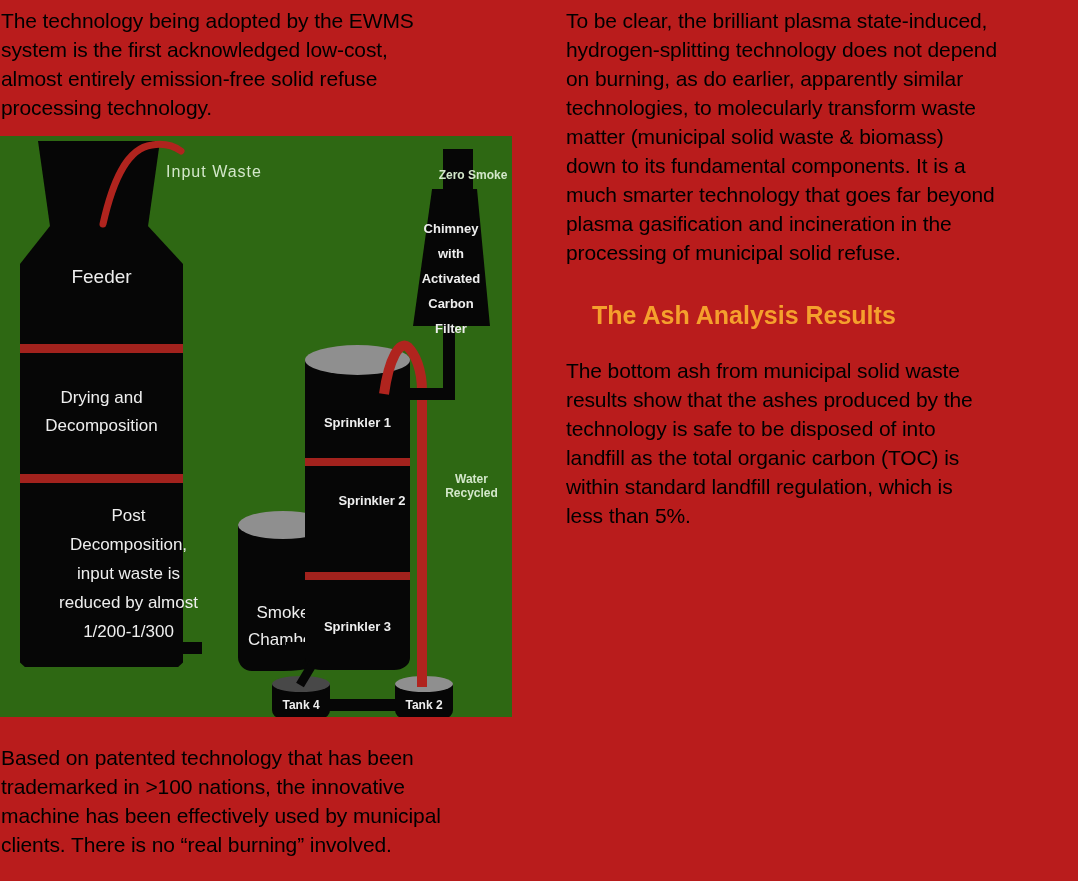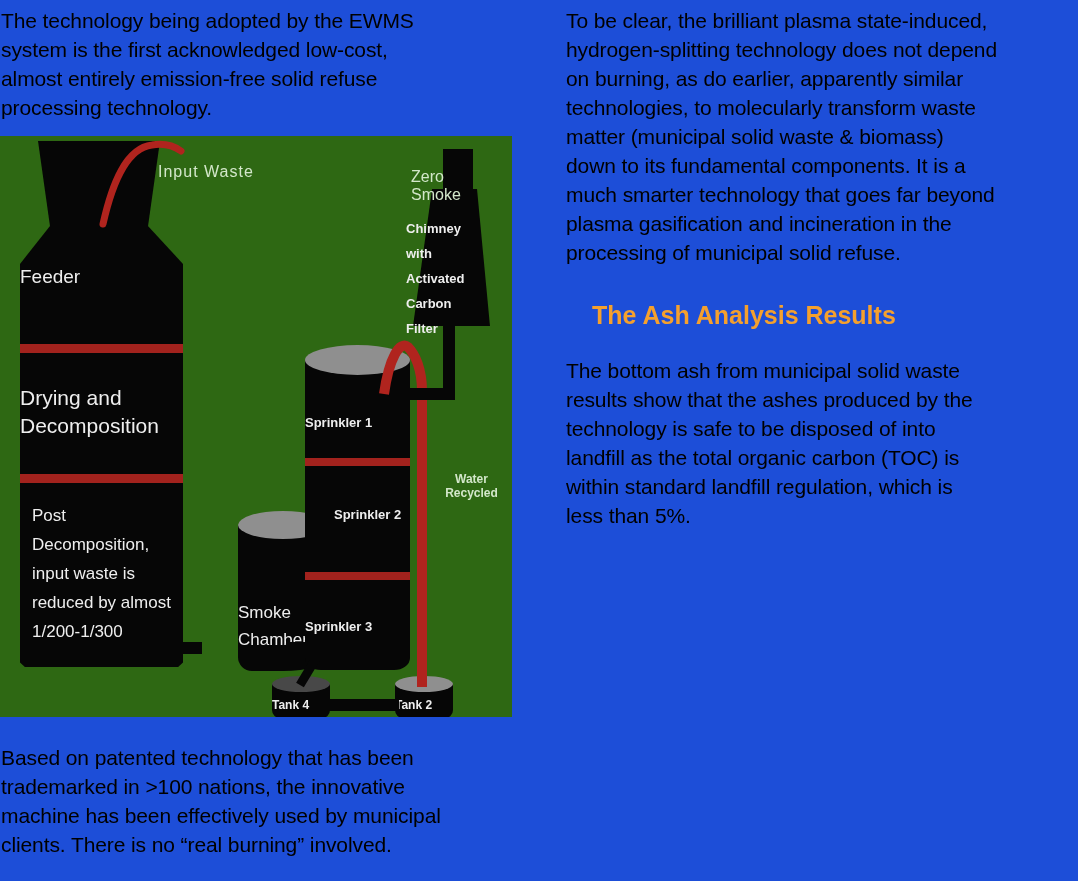--- a/index.html
+++ b/index.html
@@ -1,17 +1,17 @@
 <!DOCTYPE html>
 <html style="--body-text: #000000; --heading-orange: #f5a02d; --diagram-green: #2e6813; --band-red: #a2221d; --pipe-red: #b0241e; --vessel-black: #060606; --gray-top: #8f8f8f; --tank1-top: #484848; --pale-label: #d3e7ca; --white-label: #eeeeee;"><head>
 <meta charset="utf-8">
 <style>
   html,body{margin:0;padding:0;background:#fff;}
   .page{
-    position:relative;width:1078px;height:881px;background:#1d4ed8;overflow:hidden;
+    position:relative;width:1078px;height:881px;background:#b91c1c;overflow:hidden;
     font-family:"Liberation Sans",sans-serif;color:var(--body-text,#000);
   }
   .body-text{
     position:absolute;font-size:21px;line-height:29px;letter-spacing:-0.1px;
     white-space:pre-line;color:var(--body-text,#000);
   }
   .heading{
     position:absolute;font-size:25px;line-height:32px;font-weight:bold;
     color:var(--heading-orange,#f5a02d);white-space:pre-line;
   }
@@ -45,33 +45,33 @@
   .tank{width:58px;height:42px;top:540px;}
   .tank .cap{height:16px;}
   .tank .tube{top:8px;height:34px;border-radius:0 0 8px 8px;}
   .tank1{left:272px;} .tank1 .cap{background:var(--tank1-top,#484848);}
   .tank2{left:395px;} .tank2 .cap{background:var(--gray-top,#8f8f8f);}
   .conn{background:var(--vessel-black,#060606);height:12px;z-index:1;}
   .c1{left:181px;top:506px;width:21px;}
   .c2{left:286px;top:506px;width:21px;}
   .c3{left:328px;top:563px;width:71px;z-index:2;}
   .pipes{left:0;top:0;z-index:2;}
-  .dlabel{white-space:pre-line;z-index:4;
+  .dlabel{white-space:pre-line;text-align:center;z-index:4;
     font-family:"Liberation Sans",sans-serif;}
   .pale{color:var(--pale-label,#d3e7ca);}
   .white{color:var(--white-label,#eeeeee);}
   .lbl-input{left:158px;top:27px;width:112px;font-size:16px;letter-spacing:1px;}
-  .lbl-zero{left:411px;top:32px;width:80px;font-size:16px;font-weight:normal;}
+  .lbl-zero{left:433px;top:32px;width:80px;font-size:12px;font-weight:bold;}
   .lbl-chimney{left:406px;top:80px;width:90px;font-size:13px;line-height:25px;font-weight:bold;}
   .lbl-feeder{left:20px;top:130px;width:163px;font-size:19px;}
-  .lbl-drying{left:20px;top:248px;width:163px;font-size:21px;line-height:28px;}
+  .lbl-drying{left:20px;top:248px;width:163px;font-size:17px;line-height:28px;}
   .lbl-post{left:32px;top:365px;width:193px;font-size:17px;line-height:29px;}
   .lbl-smoke{left:0;top:88px;width:100%;font-size:17px;line-height:27px;z-index:4;}
   .lbl-spr{left:0;width:100%;font-size:13px;font-weight:bold;z-index:4;}
-  .s1{top:70px;} .s2{top:162px;padding-left:29px;} .s3{top:274px;}
+  .s1{top:70px;} .s2{top:148px;padding-left:29px;} .s3{top:274px;}
   .lbl-water{left:431px;top:336px;width:81px;font-size:12px;font-weight:bold;text-align:center;}
   .lbl-tank{left:0;top:22px;width:100%;font-size:12px;font-weight:bold;z-index:4;}
   
   .intro{left:1px;top:6px;width:515px;}
   .closing{left:1px;top:743px;width:515px;}
   .rp1{left:566px;top:6px;width:512px;}
   .rhead{left:566px;top:299px;width:512px;margin-left:26px;}
   .rp2{left:566px;top:356px;width:512px;}
   .rp3{left:566px;top:553px;width:512px;}
 </style>

